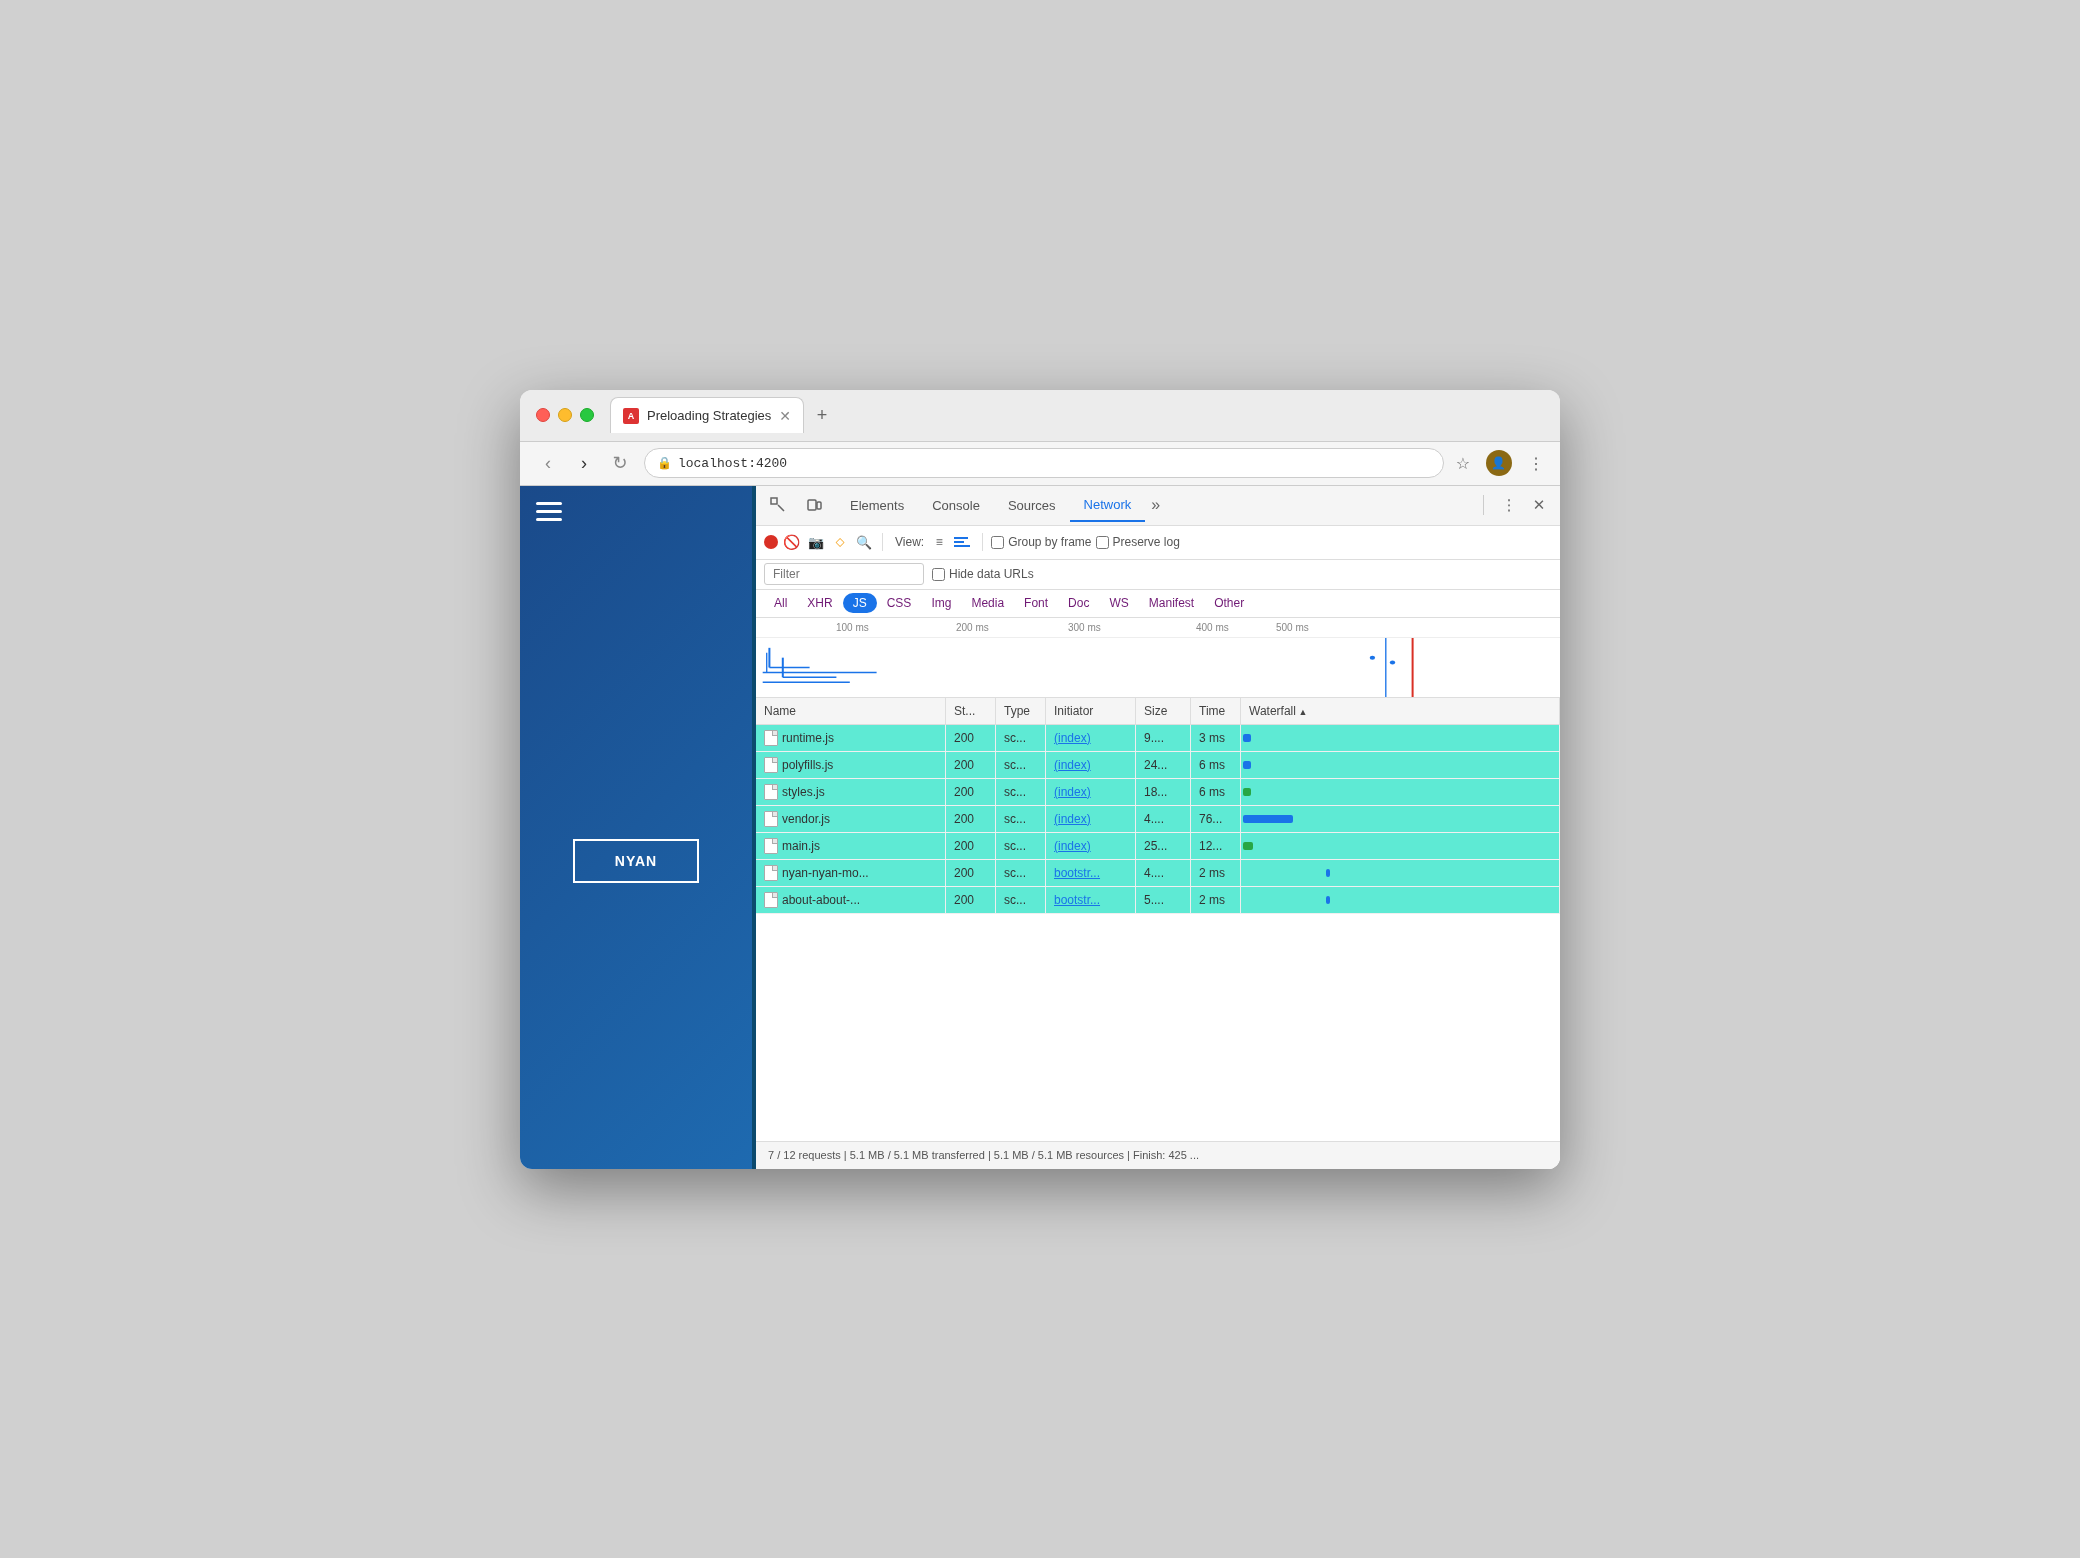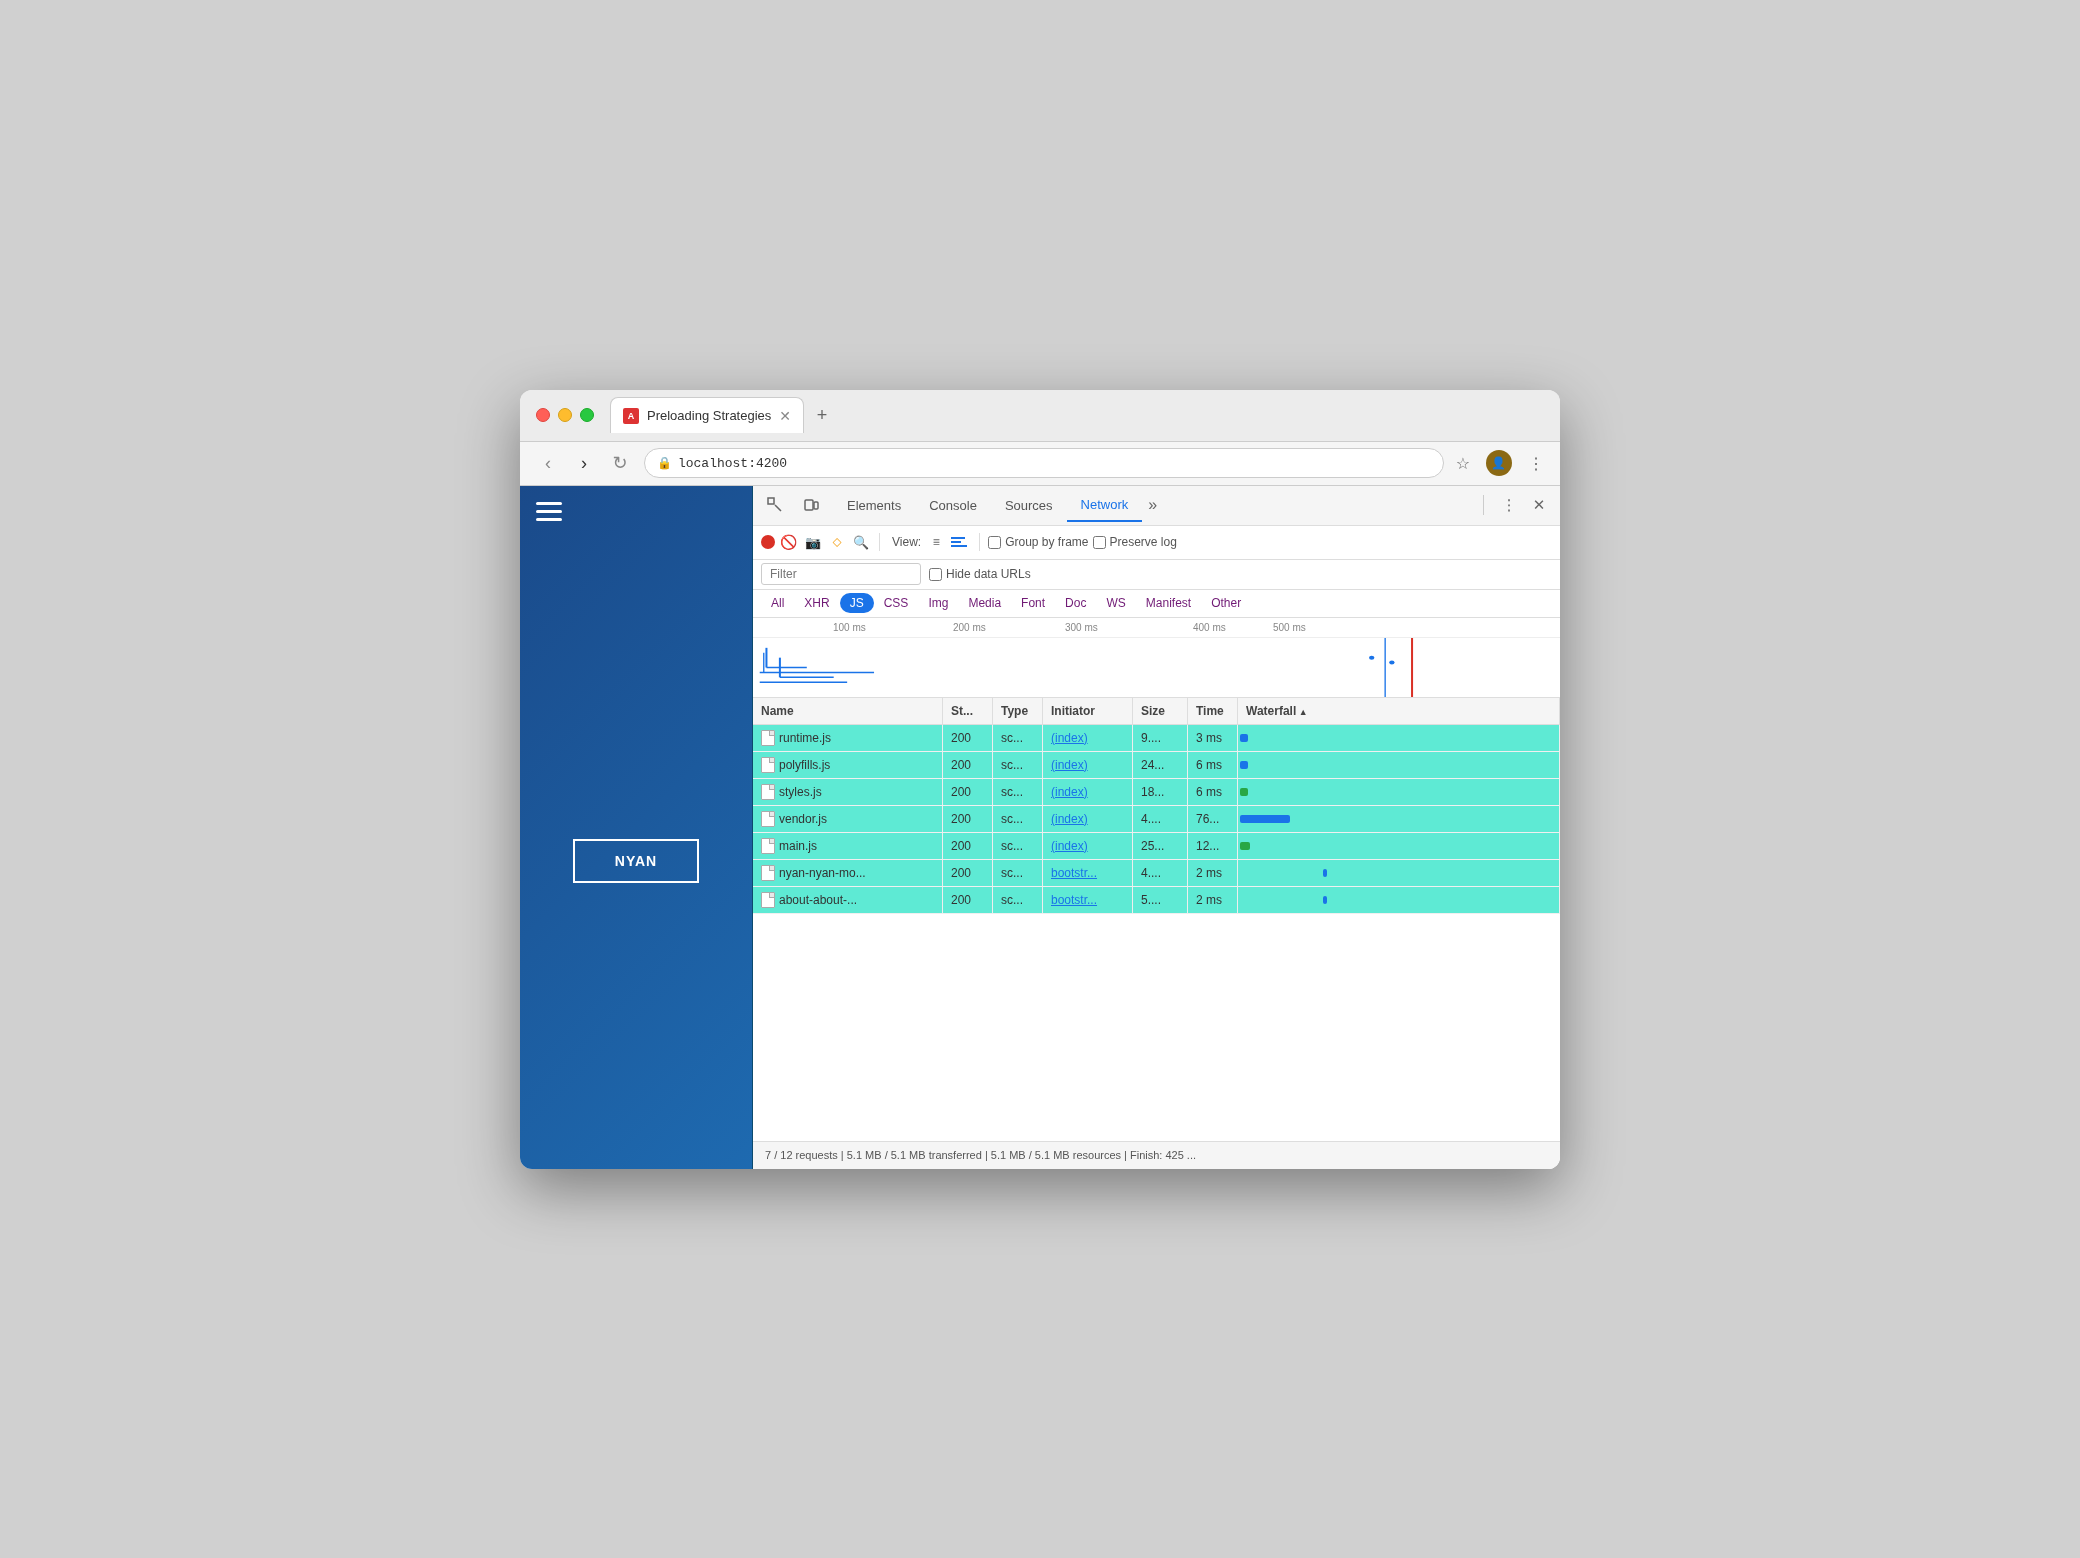--- a/index.html
+++ b/index.html
@@ -226,21 +226,21 @@
       letter-spacing: 1px;
       cursor: pointer;
     }
 
     
     .devtools {
       flex: 1;
       background: #fff;
       display: flex;
       flex-direction: column;
-      border-left: 1px solid #0c4a6e;
+      border-left: 4px solid #0c4a6e;
       overflow: hidden;
     }
 
     .devtools-titlebar {
       display: flex;
       align-items: center;
       padding: 0 8px;
       height: 40px;
       border-bottom: 1px solid #ddd;
       background: #f5f5f5;
@@ -526,21 +526,21 @@
       border-bottom: 1px solid #ddd;
       background: #f5f5f5;
       position: sticky;
       top: 0;
       z-index: 1;
     }
 
     .th {
       padding: 6px 8px;
       font-size: 12px;
-      font-weight: 700;
+      font-weight: 400;
       color: #444;
       border-right: 1px solid #ddd;
       white-space: nowrap;
       overflow: hidden;
     }
     .th.sort-asc::after { content: ' ▲'; font-size: 9px; }
 
     .table-row {
       display: grid;
       grid-template-columns: 190px 50px 50px 90px 55px 50px 1fr;

